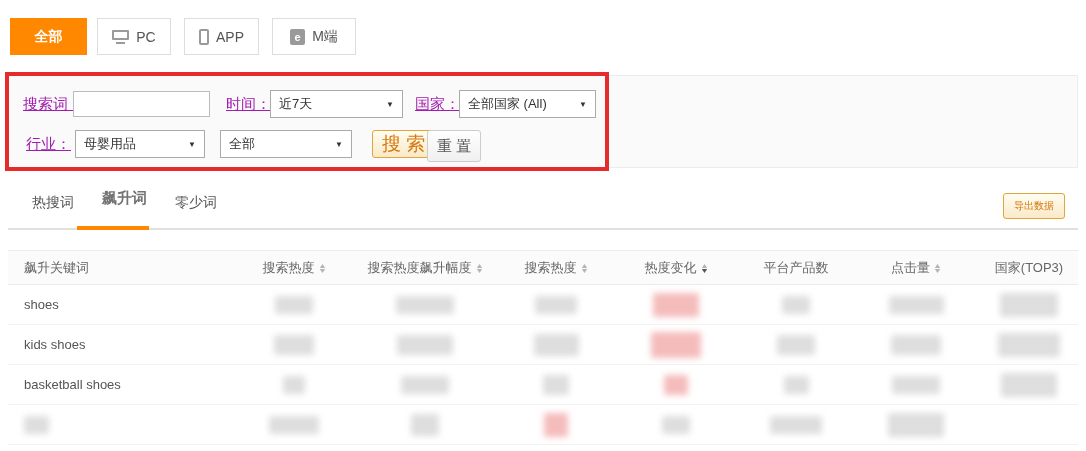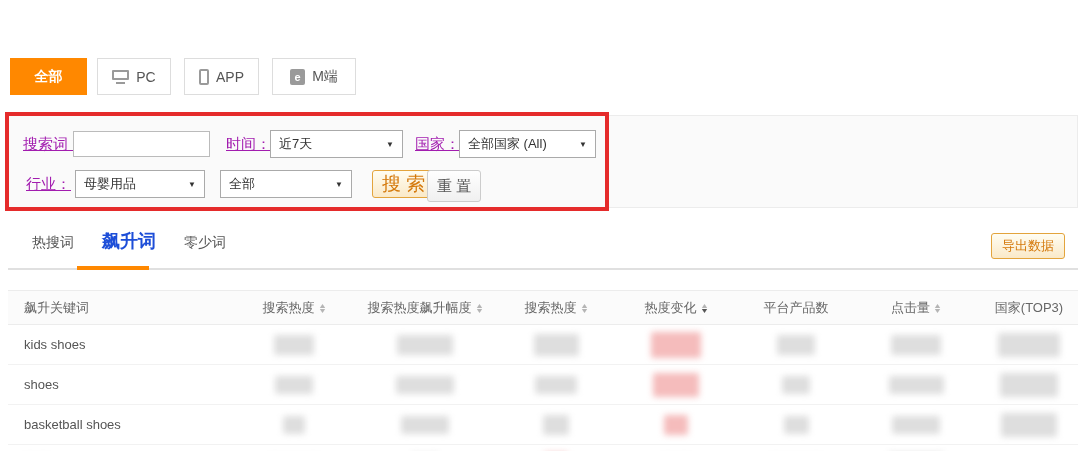--- a/index.html
+++ b/index.html
@@ -1,17 +1,17 @@
 <!DOCTYPE html>
 <html><head>
 <meta charset="utf-8">
 <style>
   * { margin:0; padding:0; box-sizing:border-box; }
   html,body { width:1086px; height:451px; background:#fff; font-family:"Liberation Sans","DejaVu Sans",sans-serif; overflow:hidden; }
-  .page { position:relative; width:1086px; height:378px; background:#fff;margin-top:40px; }
+  .page { position:relative; width:1086px; height:378px; background:#fff; }
 
   
   .top-buttons { position:absolute; left:10px; top:18px; display:flex; }
   .plat-btn { height:37px; display:flex; align-items:center; justify-content:center; gap:7px;
               border:1px solid #ddd; background:#fff; color:#555; font-size:14px; cursor:pointer; }
   .plat-btn.active { background:#ff8800; border:none; color:#fff; font-weight:bold; }
   .plat-all { width:77px; margin-right:10px; }
   .plat-pc  { width:74px; margin-right:13px; }
   .plat-app { width:75px; margin-right:13px; }
   .plat-m   { width:84px; }
@@ -39,25 +39,25 @@
               display:flex; align-items:center; justify-content:center; font-family:inherit; }
 
   
   .red-annotation { position:absolute; left:5px; top:72px; width:604px; height:99px;
                     border:4px solid #e52b2b; pointer-events:none; z-index:6; }
 
   
   .tabs-row { position:absolute; left:8px; top:190px; width:1070px; height:30px; }
   .tabs { position:absolute; left:24px; top:0; display:flex; gap:28px; }
   .tab { font-size:14px; color:#555; cursor:pointer; padding:4px 0; position:relative; }
-  .tab.active { color:#1d4ed8; font-weight:bold; top:-5px; font-size:18px; }
+  .tab.active { color:#737373; font-weight:bold; top:-5px; font-size:15px; }
   .tabs-underline { position:absolute; left:0; top:38px; width:1070px; height:2px; background:#e0e0e0; }
   .active-bar { position:absolute; left:69px; top:36px; width:72px; height:4px; background:#ff8800; z-index:2; }
   .export-btn { position:absolute; right:13px; top:3px; height:26px; border:1px solid #e3a43c; border-radius:3px;
-                color:#d4780a; background:linear-gradient(#fffdf2,#fae9c8); font-size:13px; padding:0 10px;
+                color:#d4780a; background:linear-gradient(#fffdf2,#fae9c8); font-size:10px; padding:0 10px;
                 cursor:pointer; display:flex; align-items:center; font-family:inherit; }
 
   
   .table { position:absolute; left:8px; top:250px; width:1070px; }
   .tr { display:grid; grid-template-columns:230px 112px 150px 112px 128px 112px 128px 98px; align-items:center; }
   .thead { height:35px; background:#fbfbfb; border-top:1px solid #ececec; border-bottom:1px solid #ececec;text-align:center; }
   .th { display:flex; align-items:center; justify-content:center; font-size:13px; color:#666; gap:4px; }
   .th:first-child { justify-content:flex-start; padding-left:16px; }
   .sort { display:inline-flex; flex-direction:column; line-height:5px; cursor:pointer; }
   .sort .up, .sort .dn { font-size:7px; color:#b5b5b5; transform:scaleX(1.3); }
@@ -176,20 +176,44 @@
             <span class="up">▲</span>
             <span class="dn">▼</span>
           </span>
         </div>
         <div class="th">
           <span>国家(TOP3)</span>
         </div>
       </div>
     <div class="tbody">
         <div class="tr">
+          <div class="td">shoes</div>
+          <div class="td">
+            <div class="blur" style="width: 38px; height: 18px;"></div>
+          </div>
+          <div class="td">
+            <div class="blur" style="width: 58px; height: 18px;"></div>
+          </div>
+          <div class="td">
+            <div class="blur" style="width: 42px; height: 18px;"></div>
+          </div>
+          <div class="td">
+            <div class="blur pink" style="width: 46px; height: 24px;"></div>
+          </div>
+          <div class="td">
+            <div class="blur" style="width: 28px; height: 18px;"></div>
+          </div>
+          <div class="td">
+            <div class="blur" style="width: 55px; height: 18px;"></div>
+          </div>
+          <div class="td">
+            <div class="blur" style="width: 58px; height: 24px;"></div>
+          </div>
+        </div>
+        <div class="tr">
           <div class="td">kids shoes</div>
           <div class="td">
             <div class="blur" style="width: 40px; height: 20px;"></div>
           </div>
           <div class="td">
             <div class="blur" style="width: 56px; height: 20px;"></div>
           </div>
           <div class="td">
             <div class="blur" style="width: 45px; height: 22px;"></div>
           </div>
@@ -200,86 +224,62 @@
             <div class="blur" style="width: 38px; height: 20px;"></div>
           </div>
           <div class="td">
             <div class="blur" style="width: 50px; height: 20px;"></div>
           </div>
           <div class="td">
             <div class="blur" style="width: 62px; height: 24px;"></div>
           </div>
         </div>
         <div class="tr">
-          <div class="td">shoes</div>
-          <div class="td">
-            <div class="blur" style="width: 38px; height: 18px;"></div>
-          </div>
-          <div class="td">
-            <div class="blur" style="width: 58px; height: 18px;"></div>
-          </div>
-          <div class="td">
-            <div class="blur" style="width: 42px; height: 18px;"></div>
-          </div>
-          <div class="td">
-            <div class="blur pink" style="width: 46px; height: 24px;"></div>
+          <div class="td">basketball shoes</div>
+          <div class="td">
+            <div class="blur" style="width: 22px; height: 18px;"></div>
+          </div>
+          <div class="td">
+            <div class="blur" style="width: 48px; height: 18px;"></div>
+          </div>
+          <div class="td">
+            <div class="blur" style="width: 26px; height: 20px;"></div>
+          </div>
+          <div class="td">
+            <div class="blur pink" style="width: 24px; height: 20px;"></div>
+          </div>
+          <div class="td">
+            <div class="blur" style="width: 25px; height: 18px;"></div>
+          </div>
+          <div class="td">
+            <div class="blur" style="width: 48px; height: 18px;"></div>
+          </div>
+          <div class="td">
+            <div class="blur" style="width: 56px; height: 24px;"></div>
+          </div>
+        </div>
+        <div class="tr">
+          <div class="td">
+            <div class="blur" style="width: 25px; height: 18px;"></div>
+          </div>
+          <div class="td">
+            <div class="blur" style="width: 50px; height: 18px;"></div>
+          </div>
+          <div class="td">
+            <div class="blur" style="width: 28px; height: 22px;"></div>
+          </div>
+          <div class="td">
+            <div class="blur pink" style="width: 24px; height: 24px;"></div>
           </div>
           <div class="td">
             <div class="blur" style="width: 28px; height: 18px;"></div>
           </div>
           <div class="td">
-            <div class="blur" style="width: 55px; height: 18px;"></div>
-          </div>
-          <div class="td">
-            <div class="blur" style="width: 58px; height: 24px;"></div>
-          </div>
-        </div>
-        <div class="tr">
-          <div class="td">basketball shoes</div>
-          <div class="td">
-            <div class="blur" style="width: 22px; height: 18px;"></div>
-          </div>
-          <div class="td">
-            <div class="blur" style="width: 48px; height: 18px;"></div>
-          </div>
-          <div class="td">
-            <div class="blur" style="width: 26px; height: 20px;"></div>
-          </div>
-          <div class="td">
-            <div class="blur pink" style="width: 24px; height: 20px;"></div>
-          </div>
-          <div class="td">
-            <div class="blur" style="width: 25px; height: 18px;"></div>
-          </div>
-          <div class="td">
-            <div class="blur" style="width: 48px; height: 18px;"></div>
+            <div class="blur" style="width: 52px; height: 18px;"></div>
           </div>
           <div class="td">
             <div class="blur" style="width: 56px; height: 24px;"></div>
           </div>
         </div>
-        <div class="tr">
-          <div class="td">
-            <div class="blur" style="width: 25px; height: 18px;"></div>
-          </div>
-          <div class="td">
-            <div class="blur" style="width: 50px; height: 18px;"></div>
-          </div>
-          <div class="td">
-            <div class="blur" style="width: 28px; height: 22px;"></div>
-          </div>
-          <div class="td">
-            <div class="blur pink" style="width: 24px; height: 24px;"></div>
-          </div>
-          <div class="td">
-            <div class="blur" style="width: 28px; height: 18px;"></div>
-          </div>
-          <div class="td">
-            <div class="blur" style="width: 52px; height: 18px;"></div>
-          </div>
-          <div class="td">
-            <div class="blur" style="width: 56px; height: 24px;"></div>
-          </div>
-        </div>
       </div>
   </div>
 
 </div>
 
 </body></html>

